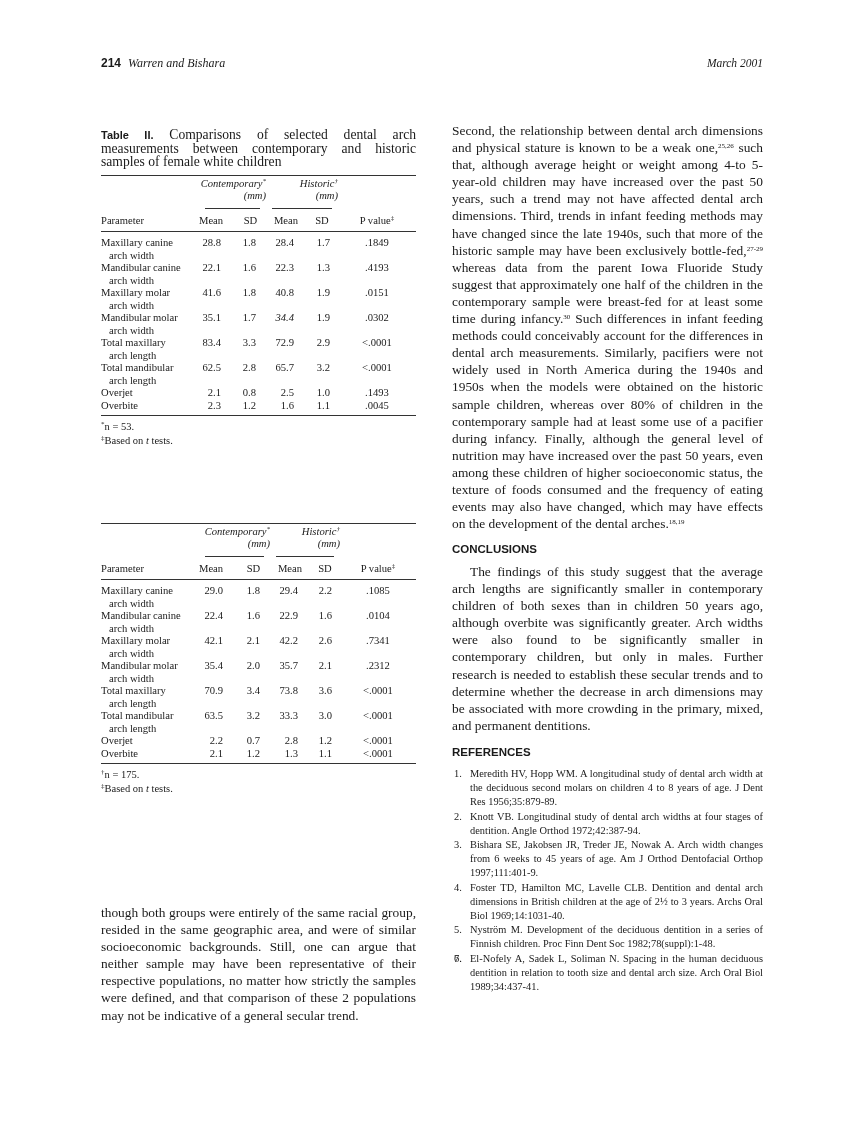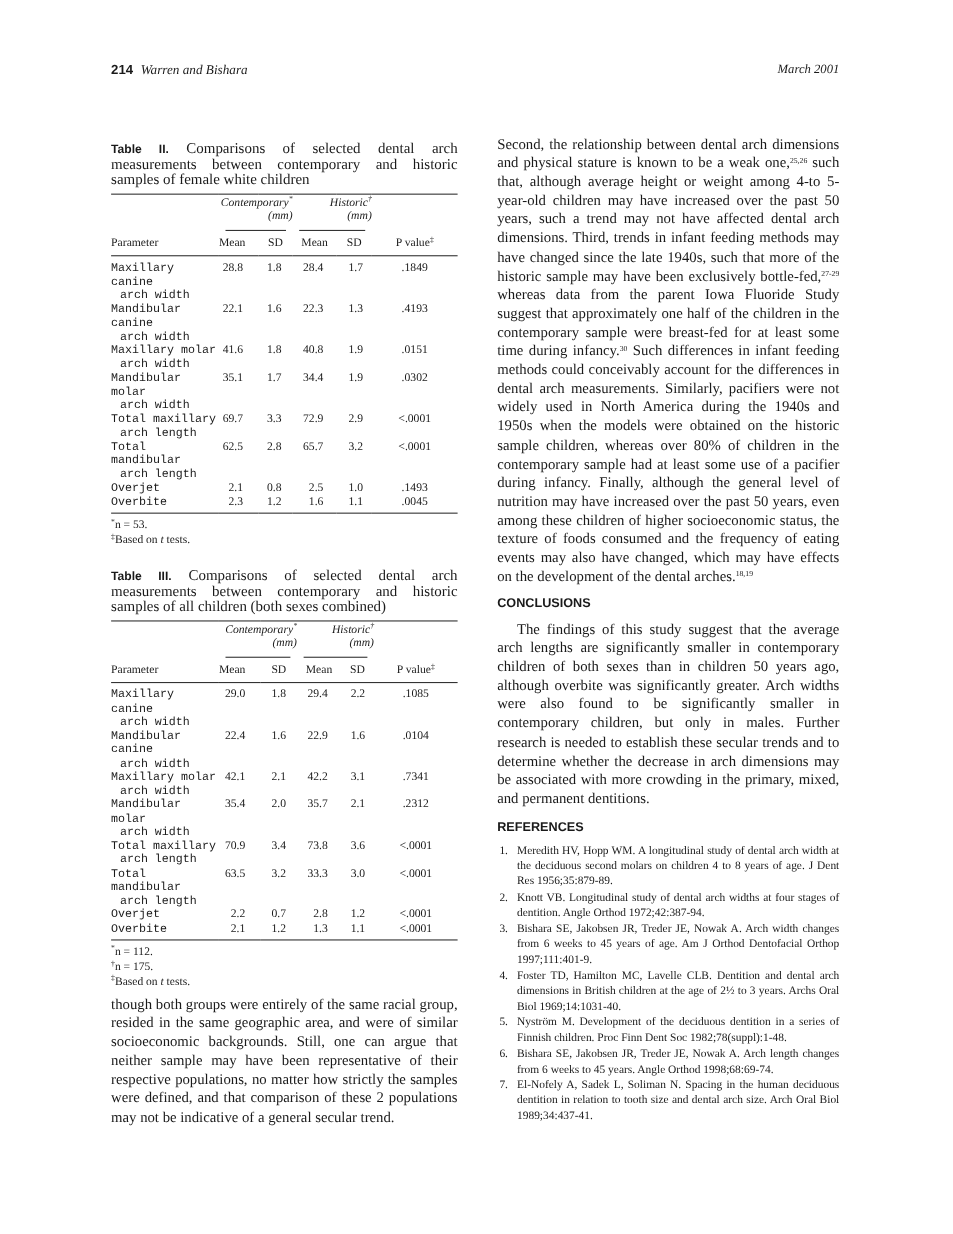--- a/index.html
+++ b/index.html
@@ -19,21 +19,21 @@
 
   table.dt { border-collapse: collapse; width: 315px; font-size: 10.6px; }
   table.dt td, table.dt th { padding: 0; font-weight: normal; vertical-align: top; }
   .rule-top { border-top: 1.5px solid #333; }
   .rule-mid { border-bottom: 1.5px solid #333; }
   .grp { font-style: italic; text-align: right; line-height: 12px; }
   .grp-line { display: block; border-bottom: 1.2px solid #333; margin: 6px 6px 0 6px; }
   .hd { height: 22px; vertical-align: middle !important; }
   .num { text-align: right; }
   .pcell { text-align: center; }
-  .param { line-height: 12.5px; font-family: Liberation Mono, monospace; }
+  .param { line-height: 12.5px; }
   .param .cont { padding-left: 8px; display: block; }
   sup { font-size: 7px; line-height: 0; vertical-align: 4px; }
   .foot { font-size: 10.5px; line-height: 13.5px; }
 
   .body-txt { font-size: 13.4px; line-height: 17.1px; text-align: justify; }
   .body-txt p { margin: 0; }
   .indent { text-indent: 18px; }
   .sect { font-family: "Liberation Sans", sans-serif; font-weight: bold; font-size: 11.5px; }
 
   ol.refs { margin: 0; padding: 0; list-style: none; font-size: 10.4px; line-height: 14.2px; text-align: justify; }
@@ -111,27 +111,27 @@
           <td class="num" style="padding-right:14px;">41.6</td>
           <td class="num" style="padding-right:10px;">1.8</td>
           <td class="num" style="padding-right:12px;">40.8</td>
           <td class="num" style="padding-right:8px;">1.9</td>
           <td class="pcell" style="">.0151</td>
         </tr>
         <tr>
           <td class="param" style=""><span>Mandibular molar</span><span class="cont">arch width</span></td>
           <td class="num" style="padding-right:14px;">35.1</td>
           <td class="num" style="padding-right:10px;">1.7</td>
-          <td class="num" style="padding-right:12px;">34.4</td>
+          <td class="num" style="padding-right:12px;font-style:italic;">34.4</td>
           <td class="num" style="padding-right:8px;">1.9</td>
           <td class="pcell" style="">.0302</td>
         </tr>
         <tr>
           <td class="param" style=""><span>Total maxillary</span><span class="cont">arch length</span></td>
-          <td class="num" style="padding-right:14px;">69.7</td>
+          <td class="num" style="padding-right:14px;">83.4</td>
           <td class="num" style="padding-right:10px;">3.3</td>
           <td class="num" style="padding-right:12px;margin-top:40px;">72.9</td>
           <td class="num" style="padding-right:8px;">2.9</td>
           <td class="pcell" style="">&lt;.0001</td>
         </tr>
         <tr>
           <td class="param" style=""><span>Total mandibular</span><span class="cont">arch length</span></td>
           <td class="num" style="padding-right:14px;">62.5</td>
           <td class="num" style="padding-right:10px;">2.8</td>
           <td class="num" style="padding-right:12px;">65.7</td>
@@ -156,24 +156,20 @@
         </tr>
       </tbody>
   </table>
   <div class="foot" style="margin-top:4px;" id="t2foot">
       <div><sup>*</sup><span>n = 53.</span></div>
       <div><sup>‡</sup><span>Based on </span><i>t</i><span> tests.</span></div>
     </div>
 </div>
 
 <div class="abs col-left" style="top:516px;">
-  <div class="tcap">
-    <span class="tl">Table III.</span>
-    <span>Comparisons of selected dental arch measurements between contemporary and historic samples of all children (both sexes combined)</span>
-  </div>
   <table class="dt" style="margin-top:7px;">
     <colgroup>
       <col style="width:98px">
         <col style="width:38px">
         <col style="width:33px">
         <col style="width:40px">
         <col style="width:30px">
         <col style="width:76px">
     </colgroup>
     <thead>
@@ -215,21 +211,21 @@
           <td class="num" style="padding-right:10px;">1.6</td>
           <td class="num" style="padding-right:12px;">22.9</td>
           <td class="num" style="padding-right:8px;">1.6</td>
           <td class="pcell" style="">.0104</td>
         </tr>
         <tr>
           <td class="param" style=""><span>Maxillary molar</span><span class="cont">arch width</span></td>
           <td class="num" style="padding-right:14px;">42.1</td>
           <td class="num" style="padding-right:10px;">2.1</td>
           <td class="num" style="padding-right:12px;">42.2</td>
-          <td class="num" style="padding-right:8px;">3.1</td>
+          <td class="num" style="padding-right:8px;">2.6</td>
           <td class="pcell" style="">.7341</td>
         </tr>
         <tr>
           <td class="param" style=""><span>Mandibular molar</span><span class="cont">arch width</span></td>
           <td class="num" style="padding-right:14px;">35.4</td>
           <td class="num" style="padding-right:10px;">2.0</td>
           <td class="num" style="padding-right:12px;">35.7</td>
           <td class="num" style="padding-right:8px;">2.1</td>
           <td class="pcell" style="">.2312</td>
         </tr>
@@ -261,21 +257,20 @@
           <td class="param" style="padding-bottom: 3px;"><span>Overbite</span></td>
           <td class="num" style="padding-right: 14px; padding-bottom: 3px;">2.1</td>
           <td class="num" style="padding-right: 10px; padding-bottom: 3px;">1.2</td>
           <td class="num" style="padding-right: 12px; padding-bottom: 3px;">1.3</td>
           <td class="num" style="padding-right: 8px; padding-bottom: 3px;">1.1</td>
           <td class="pcell" style="padding-bottom: 3px;">&lt;.0001</td>
         </tr>
       </tbody>
   </table>
   <div class="foot" style="margin-top:4px;" id="t3foot">
-      <div><sup>*</sup><span>n = 112.</span></div>
       <div><sup>†</sup><span>n = 175.</span></div>
       <div><sup>‡</sup><span>Based on </span><i>t</i><span> tests.</span></div>
     </div>
 </div>
 
 <div class="abs col-left body-txt" style="top:904px;">
   <p>though both groups were entirely of the same racial group, resided in the same geographic area, and were of similar socioeconomic backgrounds. Still, one can argue that neither sample may have been representative of their respective populations, no matter how strictly the samples were defined, and that comparison of these 2 populations may not be indicative of a general secular trend.</p>
 </div>
 
 <div class="abs col-right body-txt" style="top:122px;">
@@ -288,16 +283,16 @@
 </div>
 
 <div class="abs col-right" style="top:746px;">
   <div class="sect">REFERENCES</div>
   <ol class="refs" id="refs" style="margin-top:9px;">
       <li><span class="rn">1.</span><span>Meredith HV, Hopp WM. A longitudinal study of dental arch width at the deciduous second molars on children 4 to 8 years of age. J Dent Res 1956;35:879-89.</span></li>
       <li><span class="rn">2.</span><span>Knott VB. Longitudinal study of dental arch widths at four stages of dentition. Angle Orthod 1972;42:387-94.</span></li>
       <li><span class="rn">3.</span><span>Bishara SE, Jakobsen JR, Treder JE, Nowak A. Arch width changes from 6 weeks to 45 years of age. Am J Orthod Dentofacial Orthop 1997;111:401-9.</span></li>
       <li><span class="rn">4.</span><span>Foster TD, Hamilton MC, Lavelle CLB. Dentition and dental arch dimensions in British children at the age of 2½ to 3 years. Archs Oral Biol 1969;14:1031-40.</span></li>
       <li><span class="rn">5.</span><span>Nyström M. Development of the deciduous dentition in a series of Finnish children. Proc Finn Dent Soc 1982;78(suppl):1-48.</span></li>
-      <li><span class="rn">6.</span><span>Bishara SE, Jakobsen JR, Treder JE, Nowak A. Arch length changes from 6 weeks to 45 years. Angle Orthod 1998;68:69-74.</span></li>
+      <li><span class="rn">6.</span></li>
       <li><span class="rn">7.</span><span>El-Nofely A, Sadek L, Soliman N. Spacing in the human deciduous dentition in relation to tooth size and dental arch size. Arch Oral Biol 1989;34:437-41.</span></li>
     </ol>
 </div>
 
 </body></html>

